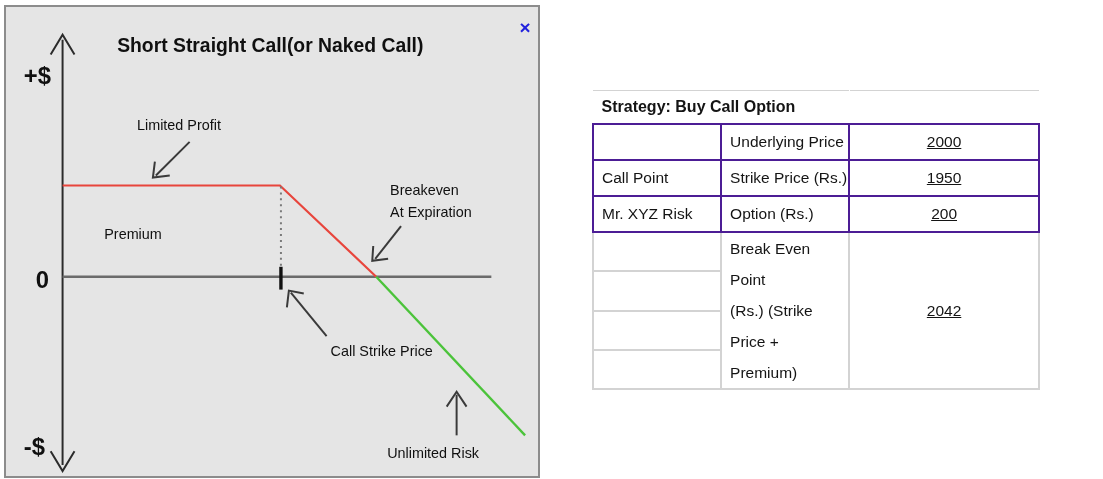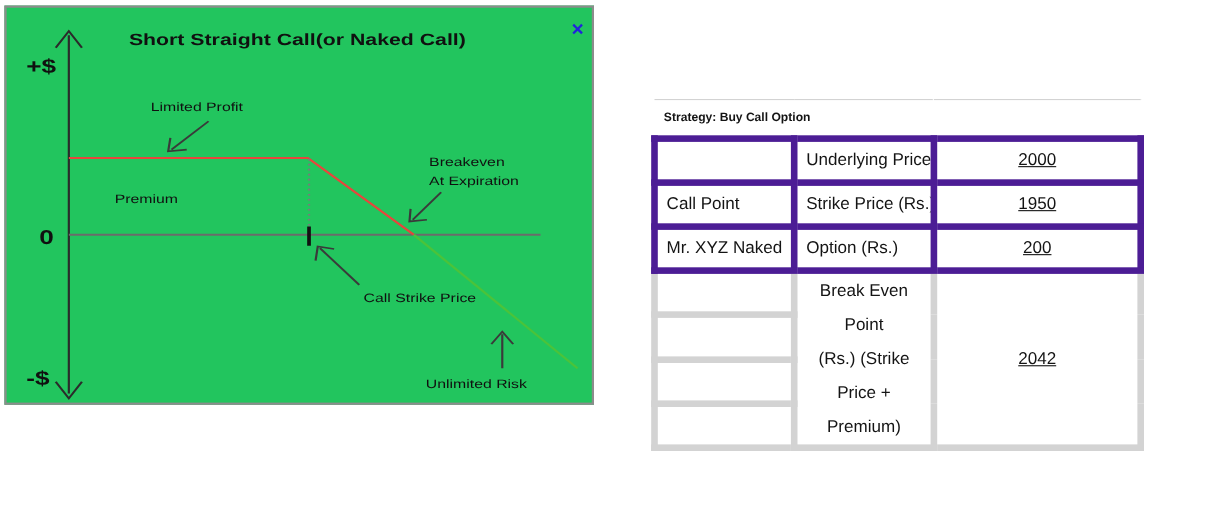--- a/index.html
+++ b/index.html
@@ -16,22 +16,22 @@
     font-family: "Liberation Sans", sans-serif;
     color: #111111;
   }
 
   
   #chart-panel {
     position: absolute;
     left: 4px;
     top: 5px;
     width: 536px;
-    height: 363px;
-    background: #22c55e;
+    height: 473px;
+    background: #e5e5e5;
     border: 2px solid #8c8c8c;
     box-sizing: border-box;
   }
   #chart-svg {
     position: absolute;
     left: 0;
     top: 0;
     width: 100%;
     height: 100%;
     display: block;
@@ -79,33 +79,33 @@
   }
   table.strategy-table {
     border-collapse: collapse;
     width: 448px;
     table-layout: fixed;
     font-family: "Liberation Sans", sans-serif;
     font-size: 15.5px;
     color: #141414;
   }
   table.strategy-table td {
-    border: 6px solid #4c1d95;
+    border: 2px solid #4c1d95;
     padding: 0 8px;
     vertical-align: middle;
     white-space: nowrap;
     overflow: hidden;
   }
   td.col-a { width: 122px; }
   td.col-b { width: 238px; }
   td.col-c { width: 86px; text-align: center; text-decoration: underline; }
 
   tr.header-row td {
     font-weight: bold;
-    font-size: 11px;
+    font-size: 16px;
     height: 32px;
     border-left: 1px solid #ffffff;
     border-right: 1px solid #ffffff;
     border-top: 1px solid #d3d3d3;
     border-bottom: 1px solid #d3d3d3;
   }
   tr.data-row td { height: 34px; }
   td.empty-cell { border-left-color: #ffffff; }
   tr.filler-row td { height: 16px; border-color: #d3d3d3; }
 </style>
@@ -183,28 +183,28 @@
         <td class="col-c">2000</td>
       </tr>
 
       <tr class="data-row">
         <td class="col-a empty-cell">Call Point</td>
         <td class="col-b">Strike Price (Rs.)</td>
         <td class="col-c">1950</td>
       </tr>
 
       <tr class="data-row">
-        <td class="col-a empty-cell">Mr. XYZ Naked</td>
+        <td class="col-a empty-cell">Mr. XYZ Risk</td>
         <td class="col-b">Option (Rs.)</td>
         <td class="col-c">200</td>
       </tr>
 
       <tr class="filler-row">
         <td class="col-a empty-cell"></td>
-        <td class="col-b" rowspan="4" style="text-align:center;white-space:normal;line-height:2.0;">
+        <td class="col-b" rowspan="4" style="white-space:normal;line-height:2.0;">
           <div>Break Even Point</div>
           <div>(Rs.) (Strike Price + Premium)</div>
         </td>
         <td class="col-c" rowspan="4">2042</td>
       </tr>
       <tr class="filler-row">
         <td class="col-a empty-cell"></td>
       </tr>
       <tr class="filler-row">
         <td class="col-a empty-cell"></td>

